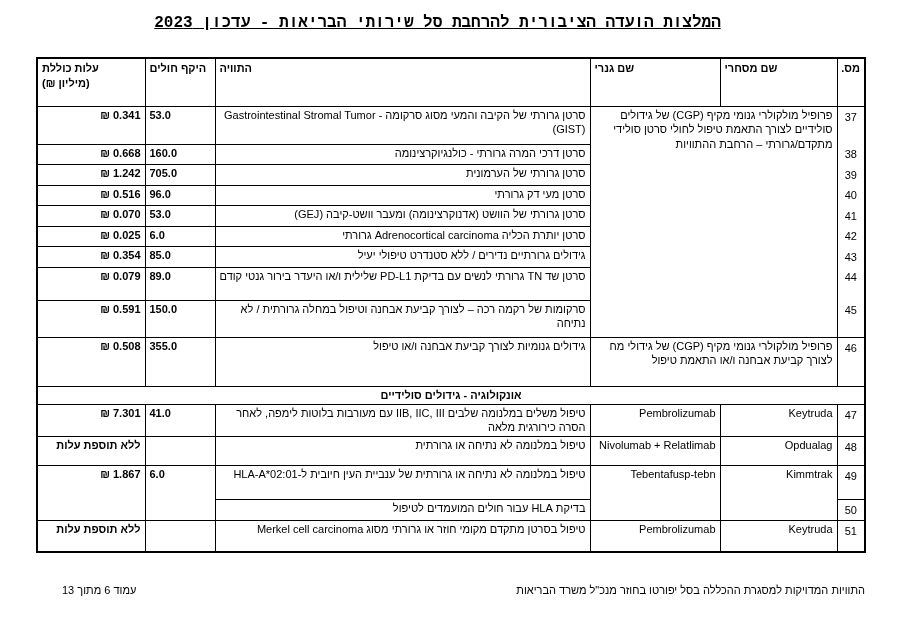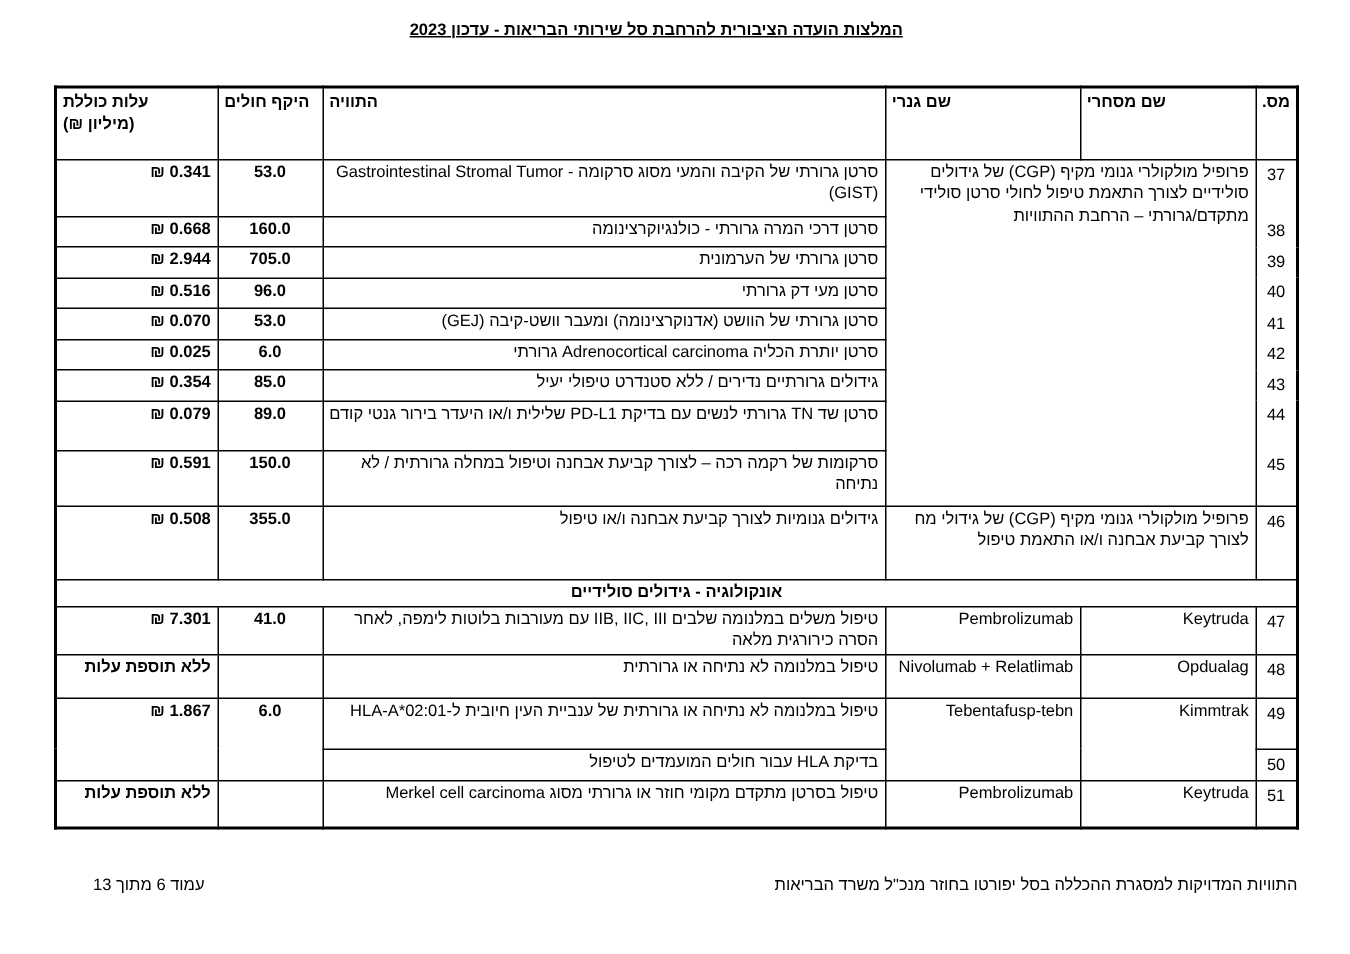--- a/index.html
+++ b/index.html
@@ -1,29 +1,29 @@
 <!DOCTYPE html>
 <html lang="he"><head>
 <meta charset="utf-8">
 <style>
   html,body{margin:0;padding:0;background:#ffffff;color:#000;}
   body{width:900px;height:636px;position:relative;overflow:hidden;
        font-family:"Liberation Sans","DejaVu Sans",sans-serif;}
   .doc-title{position:absolute;top:14px;left:0;width:875px;text-align:center;
-       direction:rtl;font-size:11px;font-weight:bold;text-decoration:underline;}
+       direction:rtl;font-size:16px;font-weight:bold;text-decoration:underline;font-family:Liberation Mono, monospace;}
   table.rec{position:absolute;top:57px;left:36px;width:828px;border-collapse:collapse;
        direction:rtl;table-layout:fixed;border:2px solid #000;font-size:11px;line-height:1.32;}
   td{border:1px solid #000;vertical-align:top;padding:1px 4px;overflow:hidden;}
   td.hd{font-weight:bold;text-align:left;padding-top:2px;}
   td.num{text-align:center;padding:3px 1px;}
   td.nbv{border-top:none;border-bottom:none;}
   td.ind{text-align:right;}
   td.gen{text-align:right;}
   td.ltr{direction:ltr;text-align:right;}
-  td.pat{text-align:center;font-weight:bold;}
+  td.pat{text-align:left;font-weight:bold;}
   td.cost{font-weight:bold;}
   td.section{font-weight:bold;text-align:center;}
   .footer-right{position:absolute;top:584px;right:35px;direction:rtl;font-size:11px;}
   .footer-left{position:absolute;top:584px;left:62px;direction:rtl;font-size:11px;}
 </style>
 </head>
 <body>
 
 <div class="doc-title">המלצות הועדה הציבורית להרחבת סל שירותי הבריאות - עדכון 2023</div>
 
@@ -60,21 +60,21 @@
   <tr style="height:19px">
     <td class="num nbv">38</td>
     <td class="ind">סרטן דרכי המרה גרורתי - כולנגיוקרצינומה</td>
     <td class="pat">160.0</td>
     <td class="cost">0.668 ₪</td>
   </tr>
   <tr style="height:19px">
     <td class="num nbv">39</td>
     <td class="ind">סרטן גרורתי של הערמונית</td>
     <td class="pat">705.0</td>
-    <td class="cost">2.944 ₪</td>
+    <td class="cost">1.242 ₪</td>
   </tr>
   <tr style="height:19px">
     <td class="num nbv">40</td>
     <td class="ind">סרטן מעי דק גרורתי</td>
     <td class="pat">96.0</td>
     <td class="cost">0.516 ₪</td>
   </tr>
   <tr style="height:19px">
     <td class="num nbv">41</td>
     <td class="ind">סרטן גרורתי של הוושט (אדנוקרצינומה) ומעבר וושט-קיבה (GEJ)</td>

